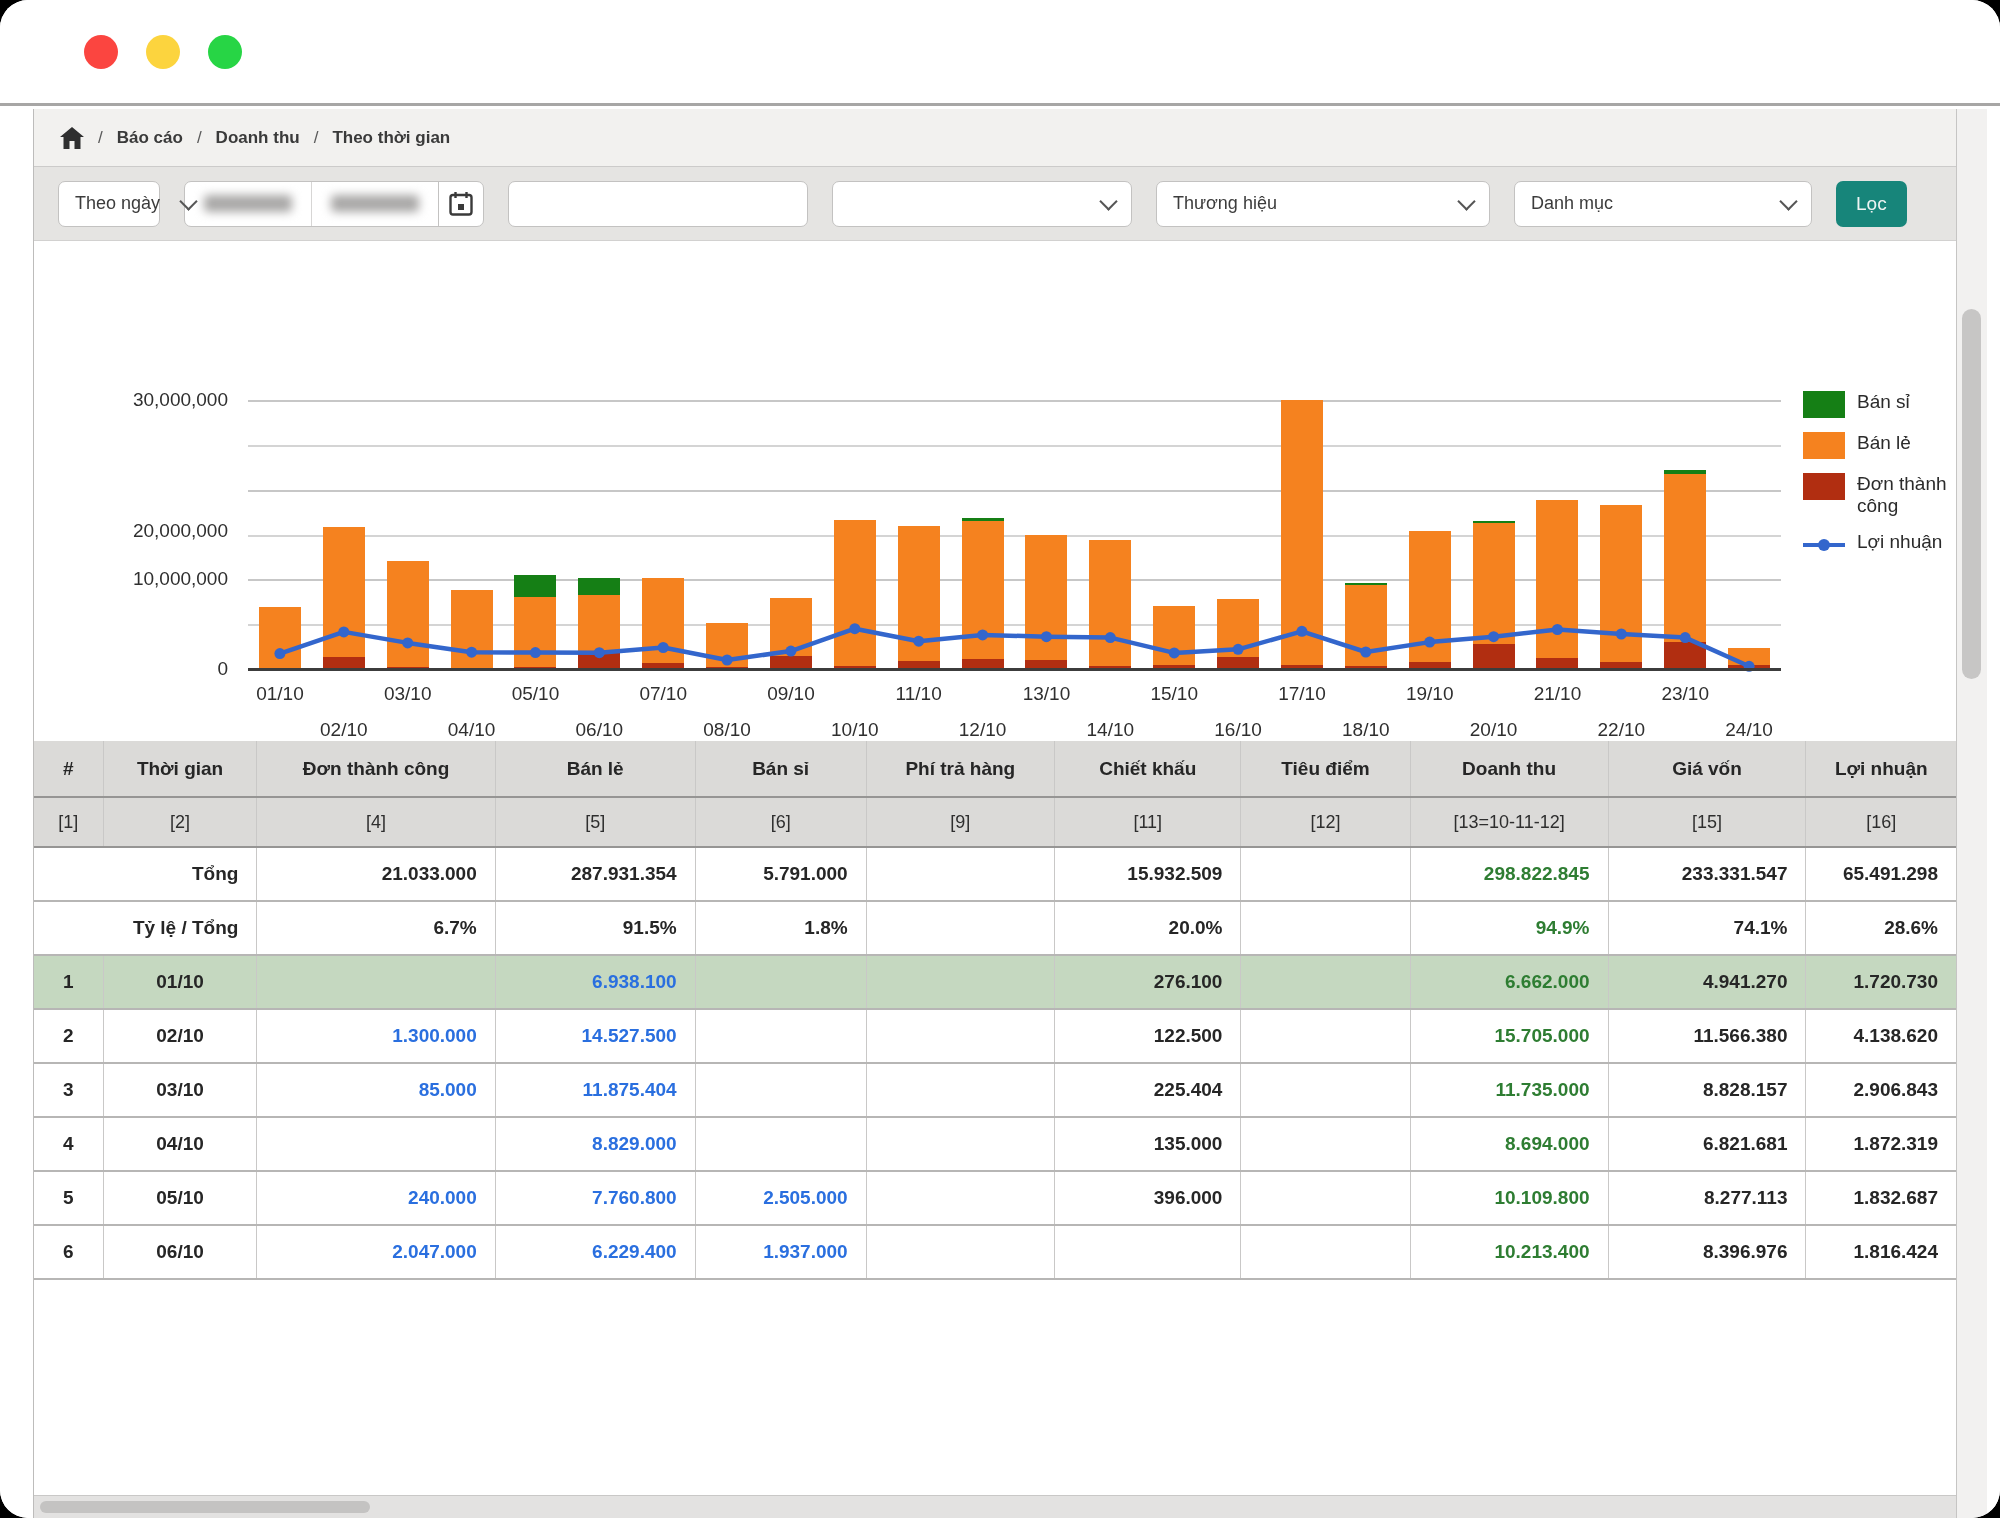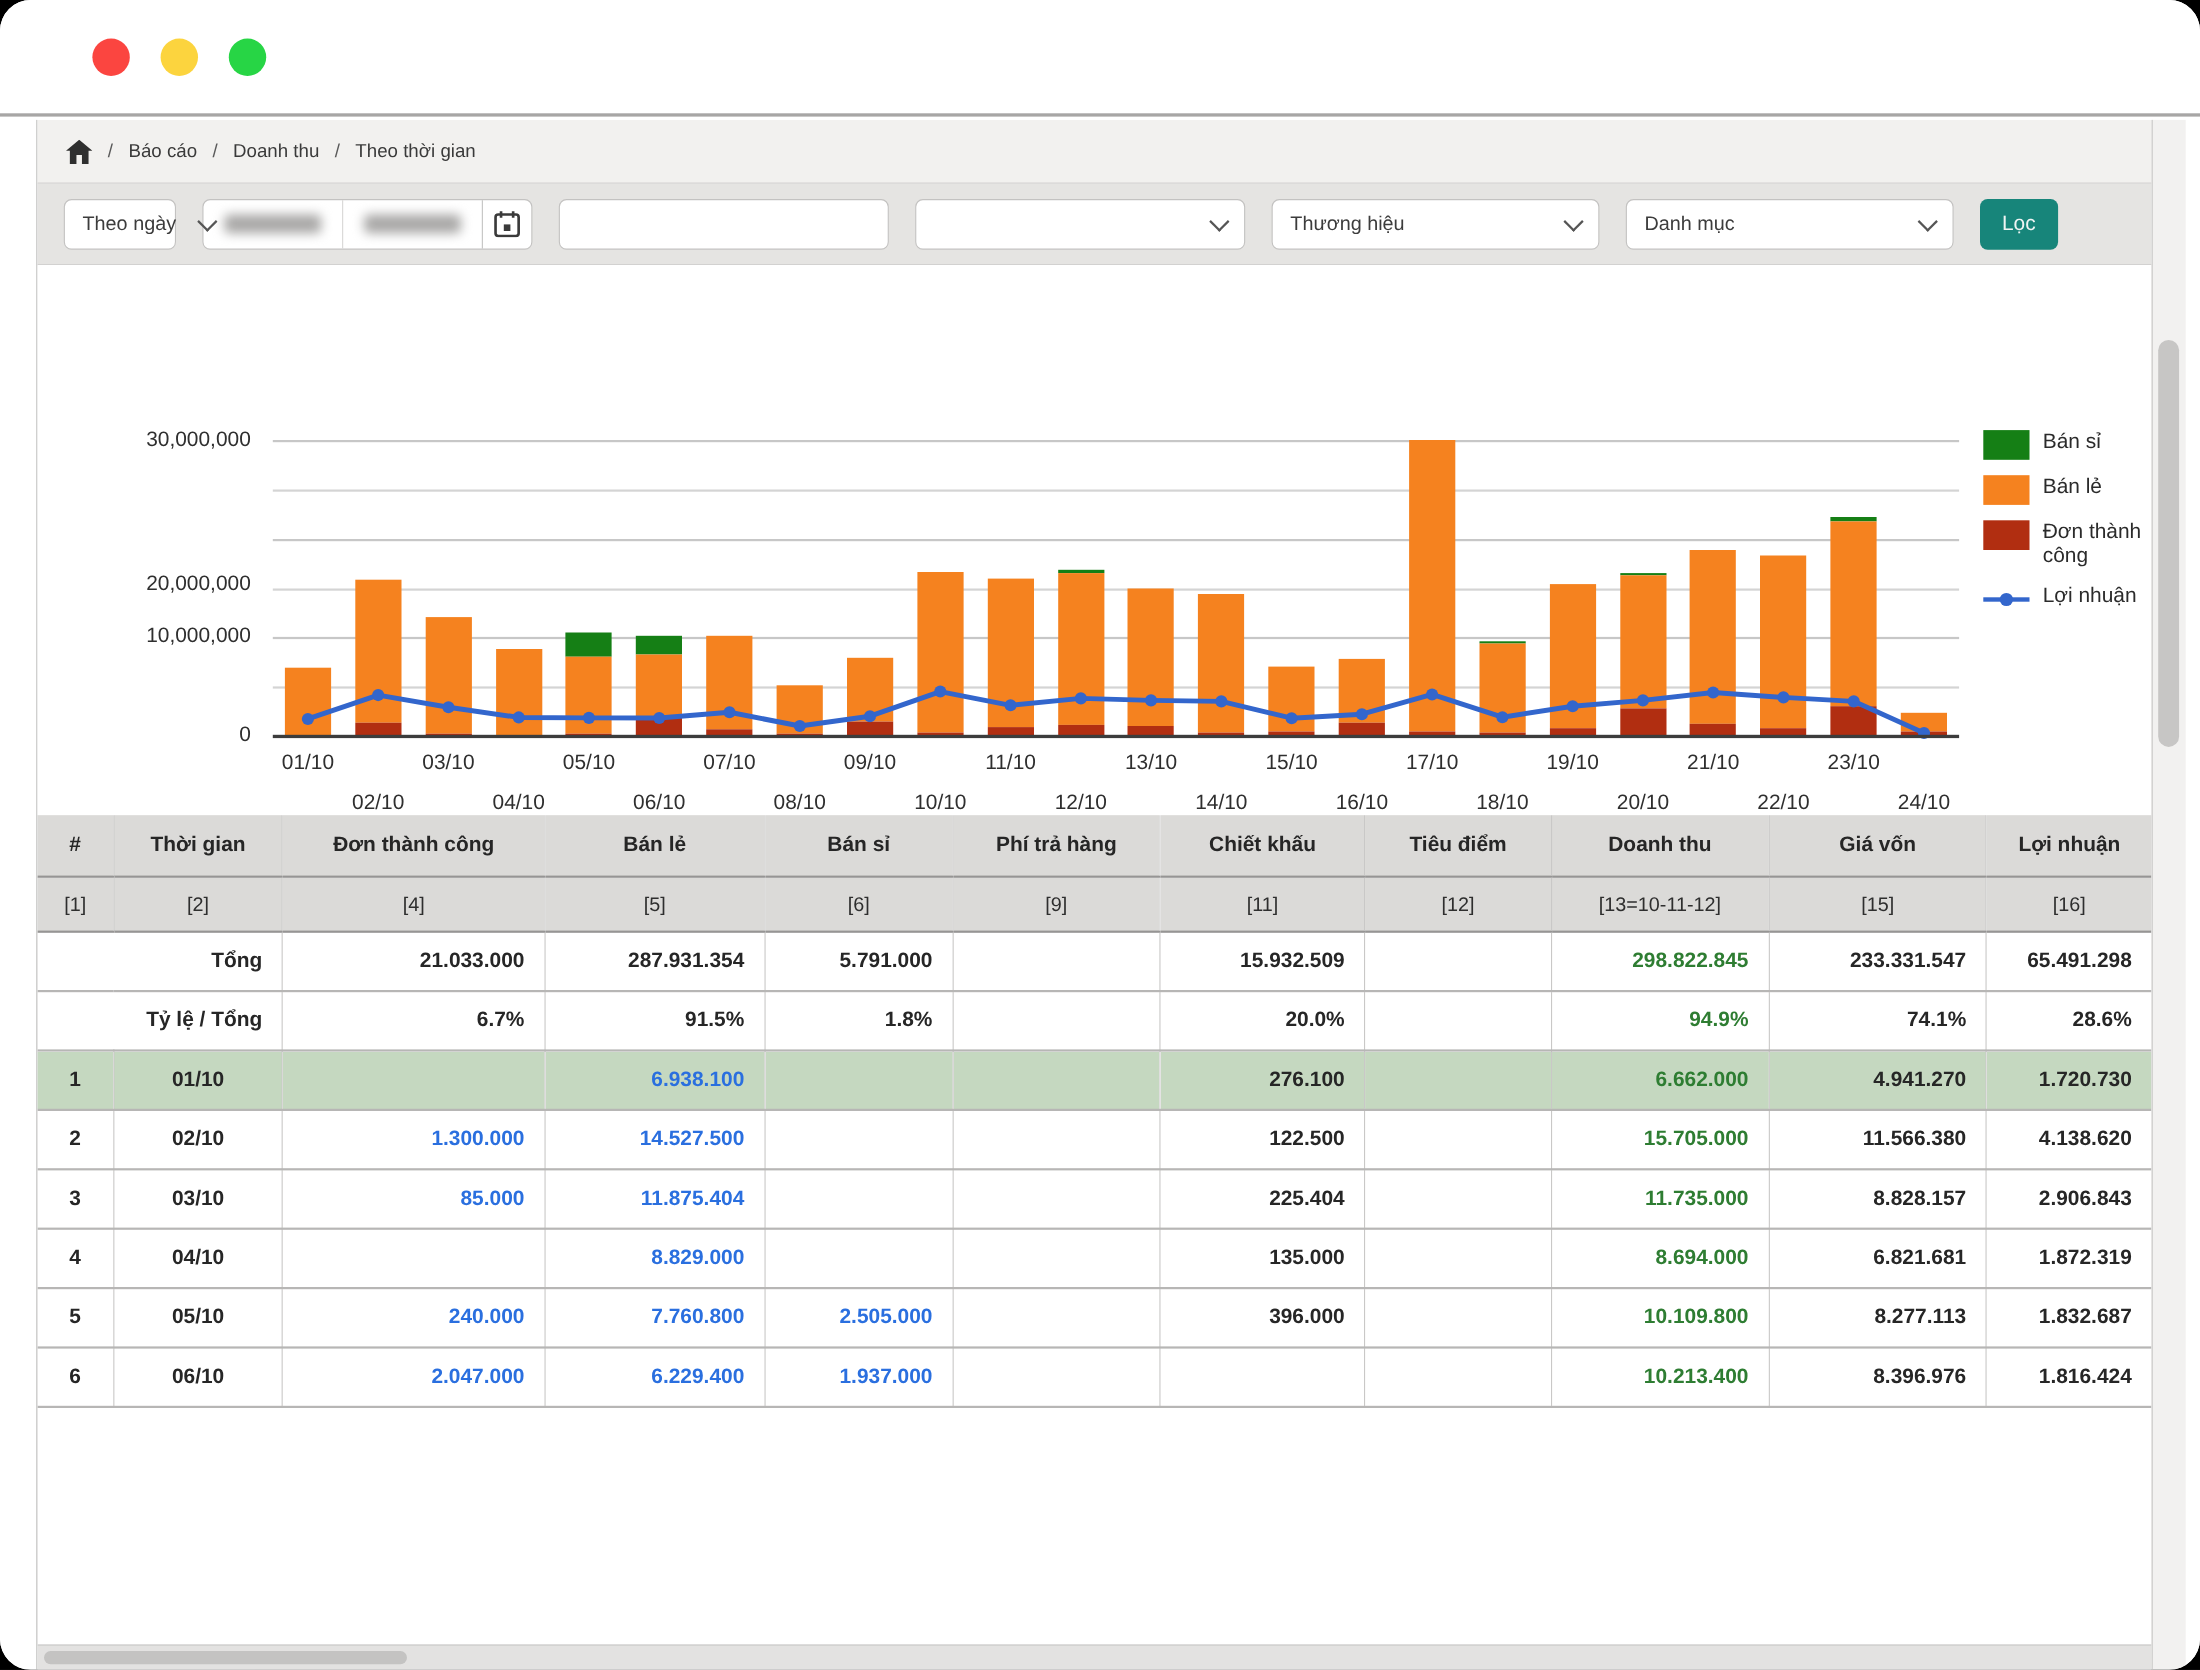--- a/index.html
+++ b/index.html
@@ -10,21 +10,21 @@
   
   .page{position:absolute;top:109px;left:0;right:0;bottom:0;display:flex;}
   .lspace{width:33px;background:#fff;}
   .main{flex:1;background:#fff;border-left:1px solid #bdbcbb;display:flex;flex-direction:column;overflow:hidden;}
   .vscroll{width:30px;background:#f2f1f0;border-left:1px solid #c6c5c4;position:relative;}
   .vscroll .thumb{position:absolute;left:5px;width:19px;top:200px;height:370px;background:#c7c6c5;border-radius:10px;}
   .rspace{width:13px;background:#fff;}
   
   .breadcrumb{height:57px;min-height:57px;background:#f2f1ef;border-bottom:1px solid #cccbca;display:flex;align-items:center;padding:0 26px;gap:14px;font-size:17px;color:#3a3a3a;}
   .breadcrumb .sep{color:#5a5a5a;}
-  .crumb{cursor:default;}
+  .crumb{cursor:default;font-weight:bold;}
   
   .filterbar{height:74px;min-height:74px;background:#e5e4e2;border-bottom:1px solid #d2d1d0;display:flex;align-items:center;padding:0 24px;gap:24px;box-sizing:border-box;}
   .ctrl{height:46px;background:#fff;border:1px solid #c3c2c1;border-radius:7px;display:flex;align-items:center;box-sizing:border-box;font-size:18px;color:#3c3c3c;}
   .ctrl .lab{padding:0 16px;white-space:nowrap;flex:1;}
   .chev{width:11px;height:11px;border-right:2.5px solid #555;border-bottom:2.5px solid #555;transform:rotate(45deg);margin:-4px 16px 0 6px;flex:none;}
   .blob{height:17px;border-radius:4px;background:#a9a8a7;filter:blur(5px);}
   .dategrp{width:300px;}
   .dategrp .half{flex:1;display:flex;justify-content:center;align-items:center;height:100%;}
   .dategrp .half + .half{border-left:1px solid #d7d6d5;}
   .calbtn{width:44px;height:100%;border-left:1px solid #c3c2c1;display:flex;align-items:center;justify-content:center;flex:none;}
@@ -124,21 +124,21 @@
               </svg>
           </span>
         </div>
         <div class="ctrl" style="width:300px;">
           <span class="lab"><span class="blob" style="width:118px;"></span></span>
         </div>
         <div class="ctrl" style="width:300px;">
           <span class="lab"><span class="blob" style="width:112px;"></span></span>
           <span class="chev"></span>
         </div>
-        <div class="ctrl" style="width:298px;">
+        <div class="ctrl" style="width:334px;">
           <span class="lab">Thương hiệu</span>
           <span class="chev"></span>
         </div>
         <div class="ctrl" style="width:298px;">
           <span class="lab">Danh mục</span>
           <span class="chev"></span>
         </div>
         <button class="btn-teal">Lọc</button>
       </div>
 

